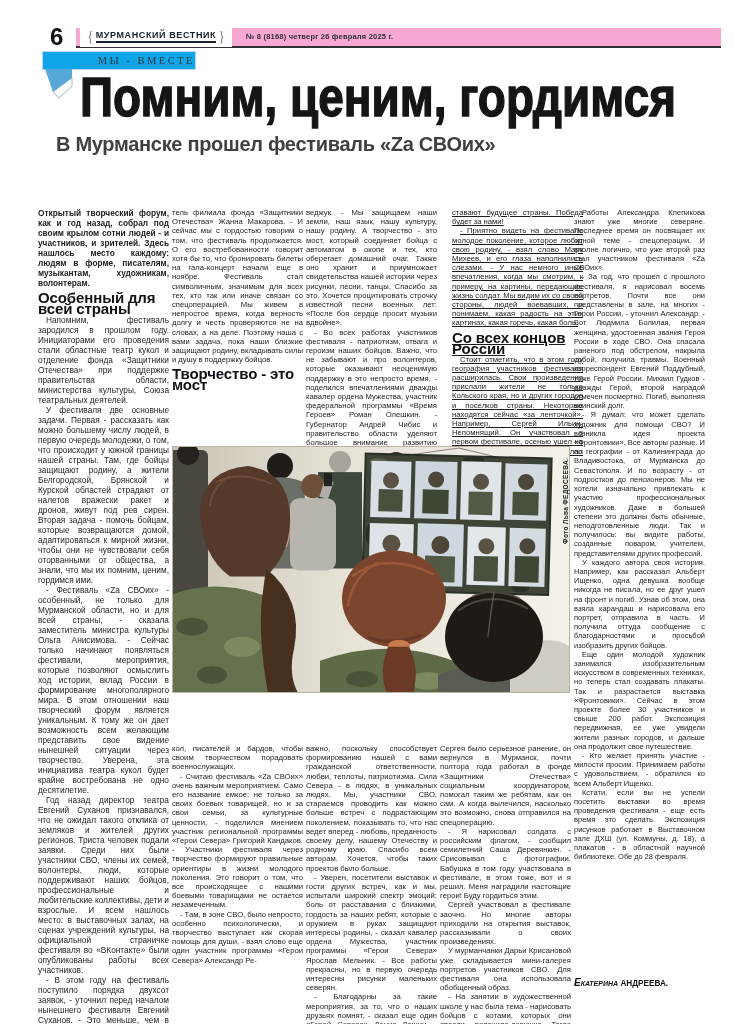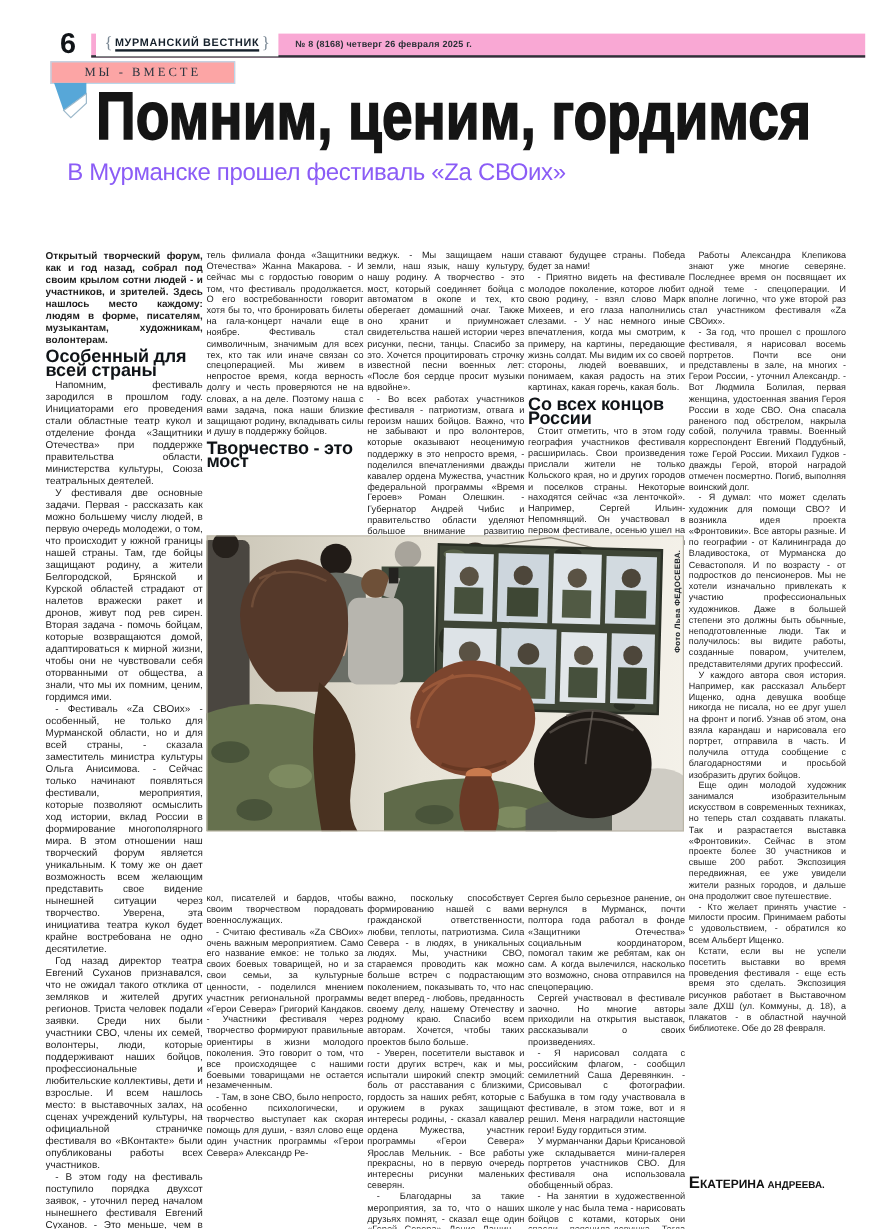--- a/index.html
+++ b/index.html
@@ -8,43 +8,43 @@
     font-family:"Liberation Sans",sans-serif;color:#1d1d1d;overflow:hidden;
   }
   
   .pagenum{position:absolute;left:50px;top:23px;font-size:24px;font-weight:bold;color:#101418;}
   .strip{position:absolute;left:76px;right:14px;top:28px;height:18px;background:#f9a8d4;border-bottom:2px solid #2e3238;}
   .issue{position:absolute;left:170px;top:4px;font-size:7.5px;font-weight:bold;color:#2a2f36;letter-spacing:.2px;}
   .masthead{position:absolute;left:80px;top:26px;height:21px;background:#ffffff;padding:0 5px;display:flex;align-items:center;z-index:2;}
   .masthead .brace{font-family:"Liberation Serif",serif;font-size:14px;color:#7a8894;margin:0 2px;}
   .masthead .mh{font-size:9px;font-weight:bold;letter-spacing:.6px;color:#15202b;border-bottom:2px solid #15202b;padding-bottom:1px;}
   
-  .rubric{position:absolute;left:42px;top:51px;width:152px;height:17px;background:#fca5a5;border:1px solid #b8d7ea;
-          display:flex;align-items:center;justify-content:center;
+  .rubric{position:absolute;left:42px;top:51px;width:152px;height:17px;background:#0ea5e9;border:1px solid #b8d7ea;
+          display:flex;align-items:center;justify-content:flex-end;
           font-family:"Liberation Serif",serif;font-size:10.5px;letter-spacing:2.5px;color:#2c3640;}
   .fold{position:absolute;left:44px;top:69px;}
   
   .headline-svg{position:absolute;left:80px;top:64px;}
-  .subhead{position:absolute;left:56px;top:133px;font-size:20px;font-weight:normal;color:#8b5cf6;letter-spacing:-0.3px;}
+  .subhead{position:absolute;left:56px;top:133px;font-size:20px;font-weight:bold;color:#404040;letter-spacing:-0.3px;}
   
   .col{position:absolute;width:131px;font-size:7.7px;line-height:9.2px;text-align:justify;color:#1d1d1d;overflow:hidden;word-spacing:-0.2px;margin-top:47px;}
   #c1{left:38px;top:161px;height:835px;font-size:8.3px;line-height:10px;}
   #c2t{left:172px;top:161px;height:285px;}
   #c3t{left:306px;top:161px;height:285px;}
-  #c4t{left:440px;top:161px;height:285px;}
+  #c4t{left:452px;top:161px;height:285px;text-decoration:underline;}
   #c2b{left:172px;top:697px;height:296px;}
   #c3b{left:306px;top:697px;height:296px;}
   #c4b{left:440px;top:697px;height:296px;}
   #c5{left:574px;top:161px;height:812px;font-size:7.5px;}
   .col .p{text-indent:8px;}
   .col .pc{text-indent:0;}
   .col .lead{font-weight:bold;text-indent:0;}
   .col .h{font-weight:bold;font-size:15px;line-height:11px;margin:4px 0 1px;letter-spacing:-0.1px;text-align:left;color:#0f1317;}
   .byline{position:absolute;left:574px;top:977px;width:131px;font-size:8.2px;font-weight:bold;color:#111;}
-  .byline .fn{font-variant:small-caps;font-size:14px;}
+  .byline .fn{font-variant:small-caps;font-size:10px;font-style:italic;}
   
   .photo{position:absolute;left:172px;top:446px;width:398px;height:247px;margin:0;overflow:hidden;background:#e5e1d5;}
   .photo svg{display:block;width:100%;height:100%;}
   .photocap{position:absolute;top:12px;right:1px;writing-mode:vertical-rl;transform:rotate(180deg);
             font-size:6.5px;font-weight:bold;color:#20252b;letter-spacing:.3px;}
 </style>
 </head>
 <body>
 
 <div class="pagenum">6</div>
@@ -98,22 +98,22 @@
     <div class="p">- Считаю фестиваль «Za СВОих» очень важным мероприятием. Само его название емкое: не только за своих боевых товарищей, но и за свои семьи, за культурные ценности, - поделился мнением участник региональной программы «Герои Севера» Григорий Кандаков. - Участники фестиваля через творчество формируют правильные ориентиры в жизни молодого поколения. Это говорит о том, что все происходящее с нашими боевыми товарищами не остается незамеченным.</div>
     <div class="p">- Там, в зоне СВО, было непросто, особенно психологически, и творчество выступает как скорая помощь для души, - взял слово еще один участник программы «Герои Севера» Александр Ре-</div>
   </div>
 <div class="col" id="c3b">
     <div class="pc">важно, поскольку способствует формированию нашей с вами гражданской ответственности, любви, теплоты, патриотизма. Сила Севера - в людях, в уникальных людях. Мы, участники СВО, стараемся проводить как можно больше встреч с подрастающим поколением, показывать то, что нас ведет вперед - любовь, преданность своему делу, нашему Отечеству и родному краю. Спасибо всем авторам. Хочется, чтобы таких проектов было больше.</div>
     <div class="p">- Уверен, посетители выставок и гости других встреч, как и мы, испытали широкий спектр эмоций: боль от расставания с близкими, гордость за наших ребят, которые с оружием в руках защищают интересы родины, - сказал кавалер ордена Мужества, участник программы «Герои Севера» Ярослав Мельник. - Все работы прекрасны, но в первую очередь интересны рисунки маленьких северян.</div>
     <div class="p">- Благодарны за такие мероприятия, за то, что о наших друзьях помнят, - сказал еще один «Герой Севера» Денис Лашин. - Наши братья сейчас на передовой от-</div>
   </div>
 <div class="col" id="c4b">
     <div class="pc">Сергея было серьезное ранение, он вернулся в Мурманск, почти полтора года работал в фонде «Защитники Отечества» социальным координатором, помогал таким же ребятам, как он сам. А когда вылечился, насколько это возможно, снова отправился на спецоперацию.</div>
+    <div class="p">- Я нарисовал солдата с российским флагом, - сообщил семилетний Саша Деревянкин. - Срисовывал с фотографии. Бабушка в том году участвовала в фестивале, в этом тоже, вот и я решил. Меня наградили настоящие герои! Буду гордиться этим.</div>
     <div class="p">Сергей участвовал в фестивале заочно. Но многие авторы приходили на открытия выставок, рассказывали о своих произведениях.</div>
-    <div class="p">- Я нарисовал солдата с российским флагом, - сообщил семилетний Саша Деревянкин. - Срисовывал с фотографии. Бабушка в том году участвовала в фестивале, в этом тоже, вот и я решил. Меня наградили настоящие герои! Буду гордиться этим.</div>
     <div class="p">У мурманчанки Дарьи Крисановой уже складывается мини-галерея портретов участников СВО. Для фестиваля она использовала обобщенный образ.</div>
     <div class="p">- На занятии в художественной школе у нас была тема - нарисовать бойцов с котами, которых они спасли, - пояснила девушка. - Тогда мне было 11 лет, сейчас уже</div>
   </div>
 <div class="col" id="c5">
     <div class="p">Работы Александра Клепикова знают уже многие северяне. Последнее время он посвящает их одной теме - спецоперации. И вполне логично, что уже второй раз стал участником фестиваля «Za СВОих».</div>
     <div class="p">- За год, что прошел с прошлого фестиваля, я нарисовал восемь портретов. Почти все они представлены в зале, на многих - Герои России, - уточнил Александр. - Вот Людмила Болилая, первая женщина, удостоенная звания Героя России в ходе СВО. Она спасала раненого под обстрелом, накрыла собой, получила травмы. Военный корреспондент Евгений Поддубный, тоже Герой России. Михаил Гудков - дважды Герой, второй наградой отмечен посмертно. Погиб, выполняя воинский долг.</div>
     <div class="p">- Я думал: что может сделать художник для помощи СВО? И возникла идея проекта «Фронтовики». Все авторы разные. И по географии - от Калининграда до Владивостока, от Мурманска до Севастополя. И по возрасту - от подростков до пенсионеров. Мы не хотели изначально привлекать к участию профессиональных художников. Даже в большей степени это должны быть обычные, неподготовленные люди. Так и получилось: вы видите работы, созданные поваром, учителем, представителями других профессий.</div>
     <div class="p">У каждого автора своя история. Например, как рассказал Альберт Ищенко, одна девушка вообще никогда не писала, но ее друг ушел на фронт и погиб. Узнав об этом, она взяла карандаш и нарисовала его портрет, отправила в часть. И получила оттуда сообщение с благодарностями и просьбой изобразить других бойцов.</div>
     <div class="p">Еще один молодой художник занимался изобразительным искусством в современных техниках, но теперь стал создавать плакаты. Так и разрастается выставка «Фронтовики». Сейчас в этом проекте более 30 участников и свыше 200 работ. Экспозиция передвижная, ее уже увидели жители разных городов, и дальше она продолжит свое путешествие.</div>
     <div class="p">- Кто желает принять участие - милости просим. Принимаем работы с удовольствием, - обратился ко всем Альберт Ищенко.</div>

